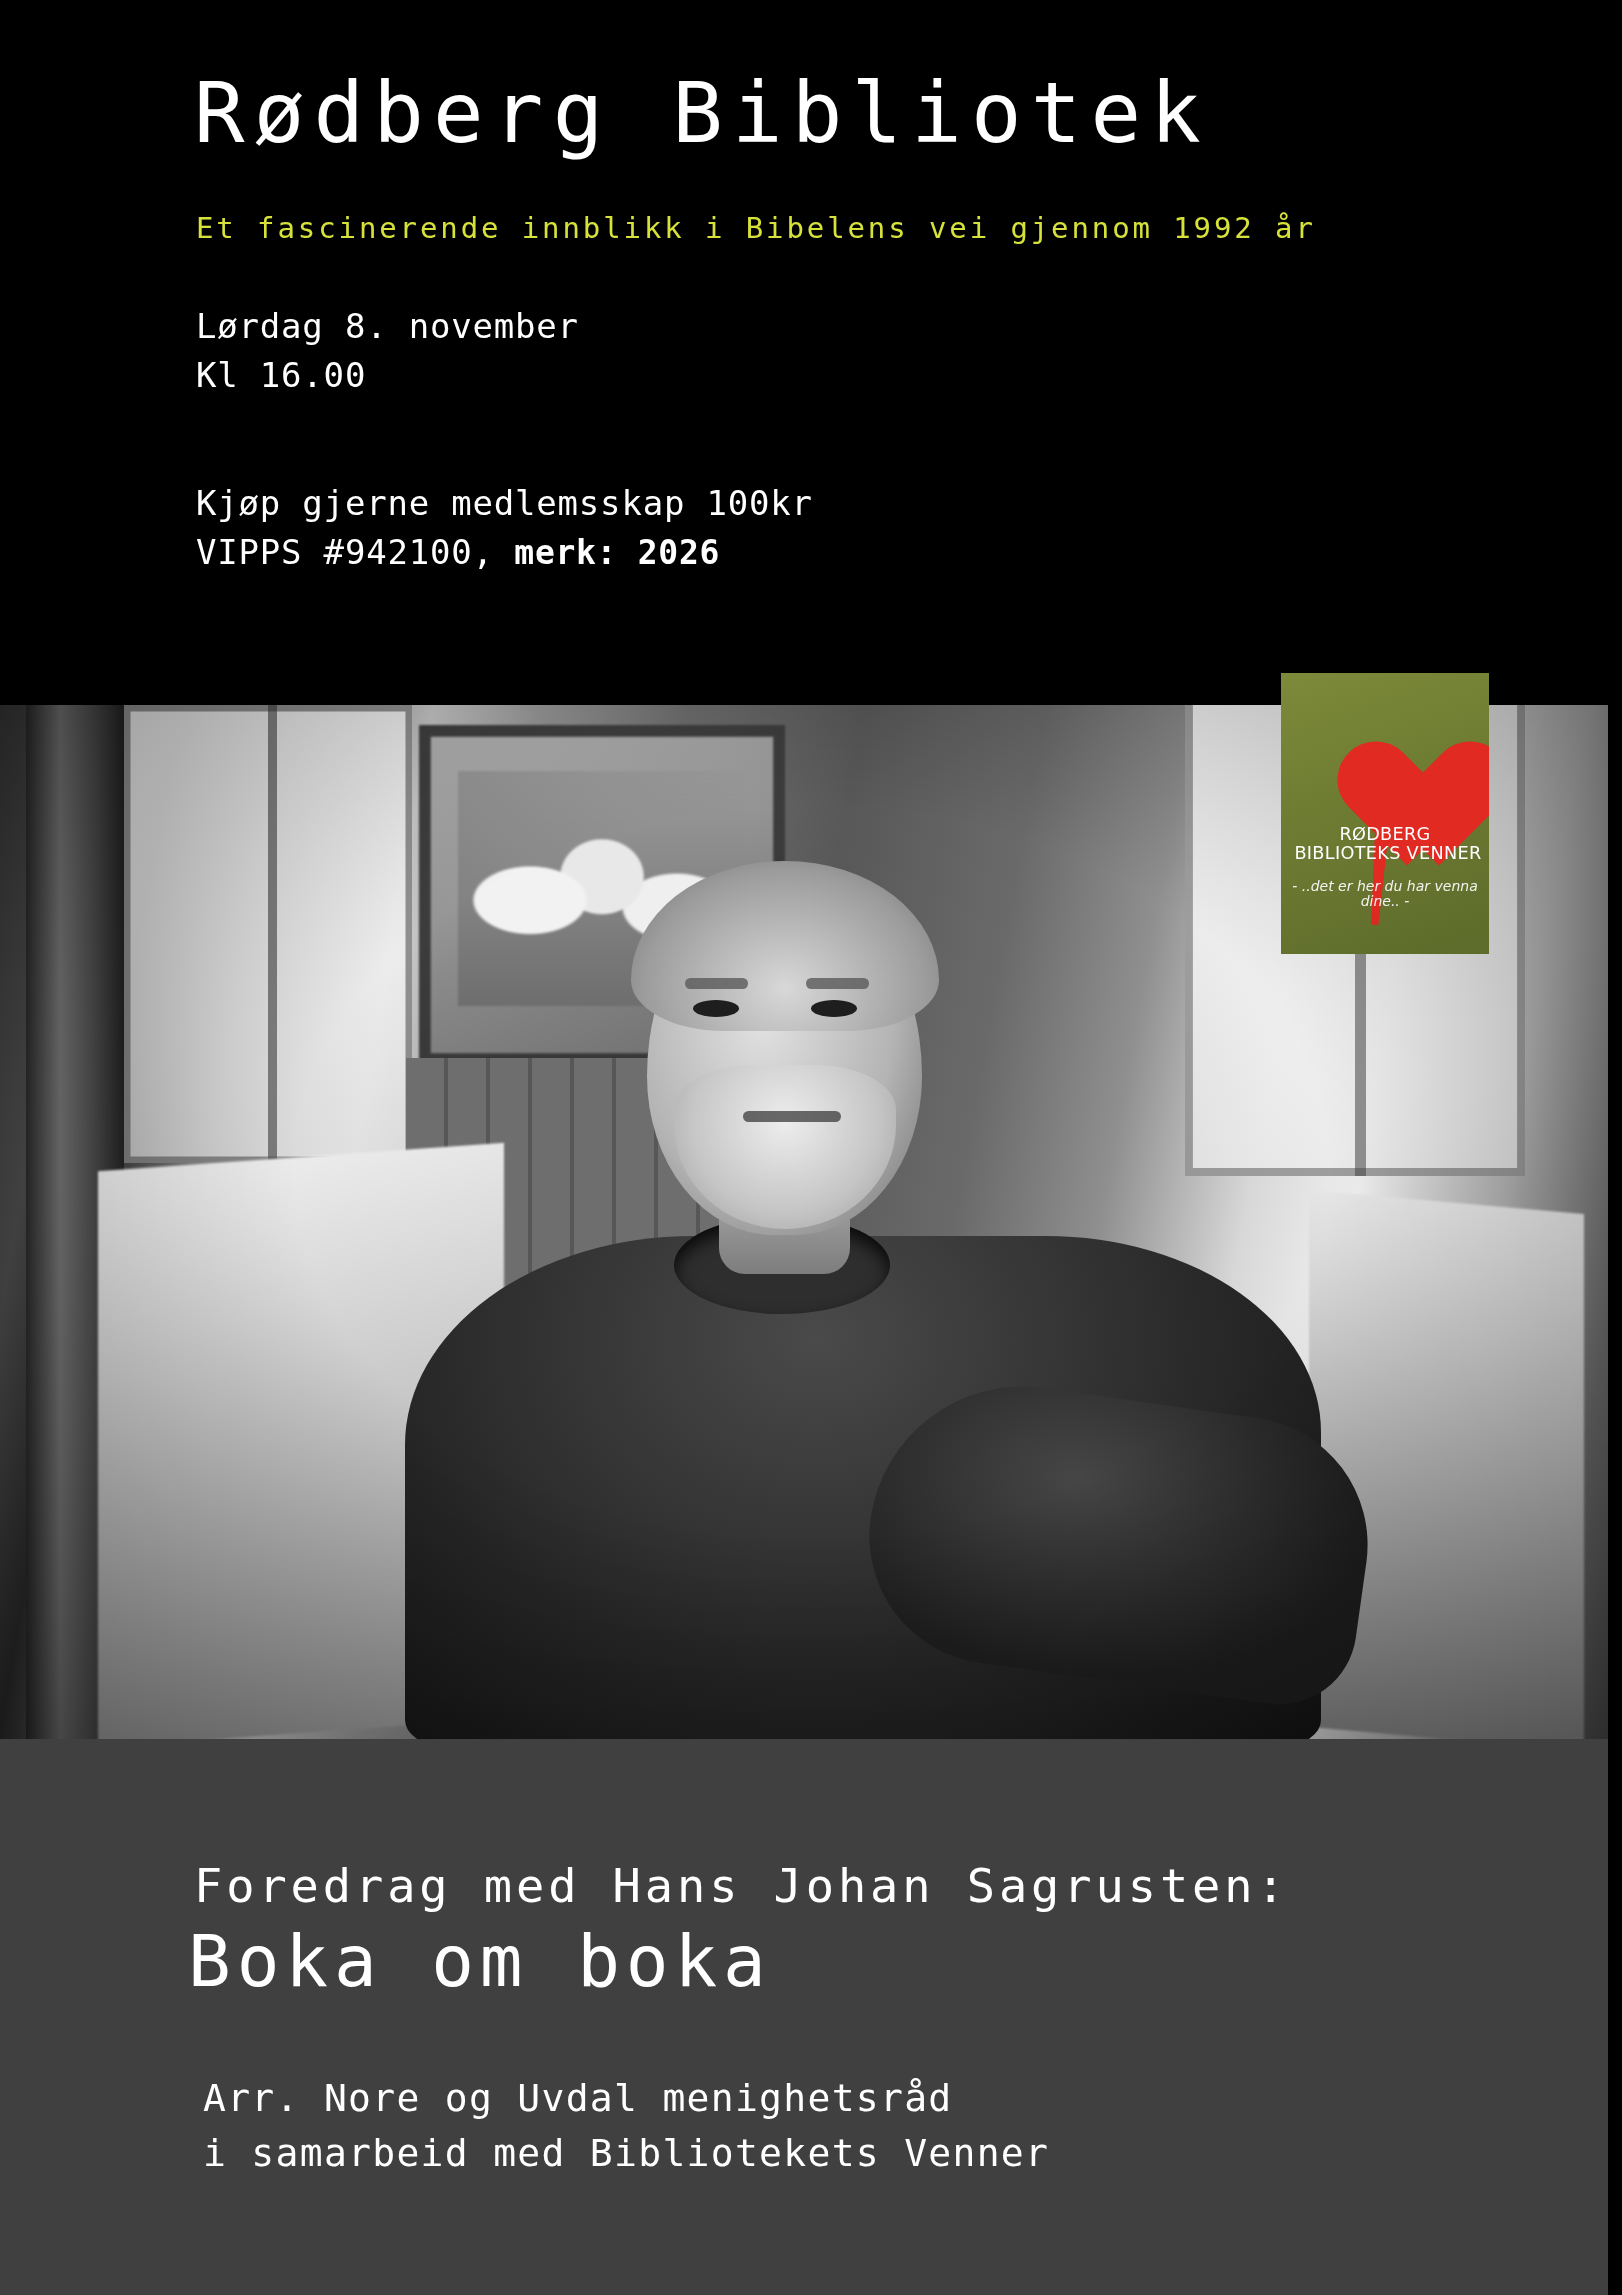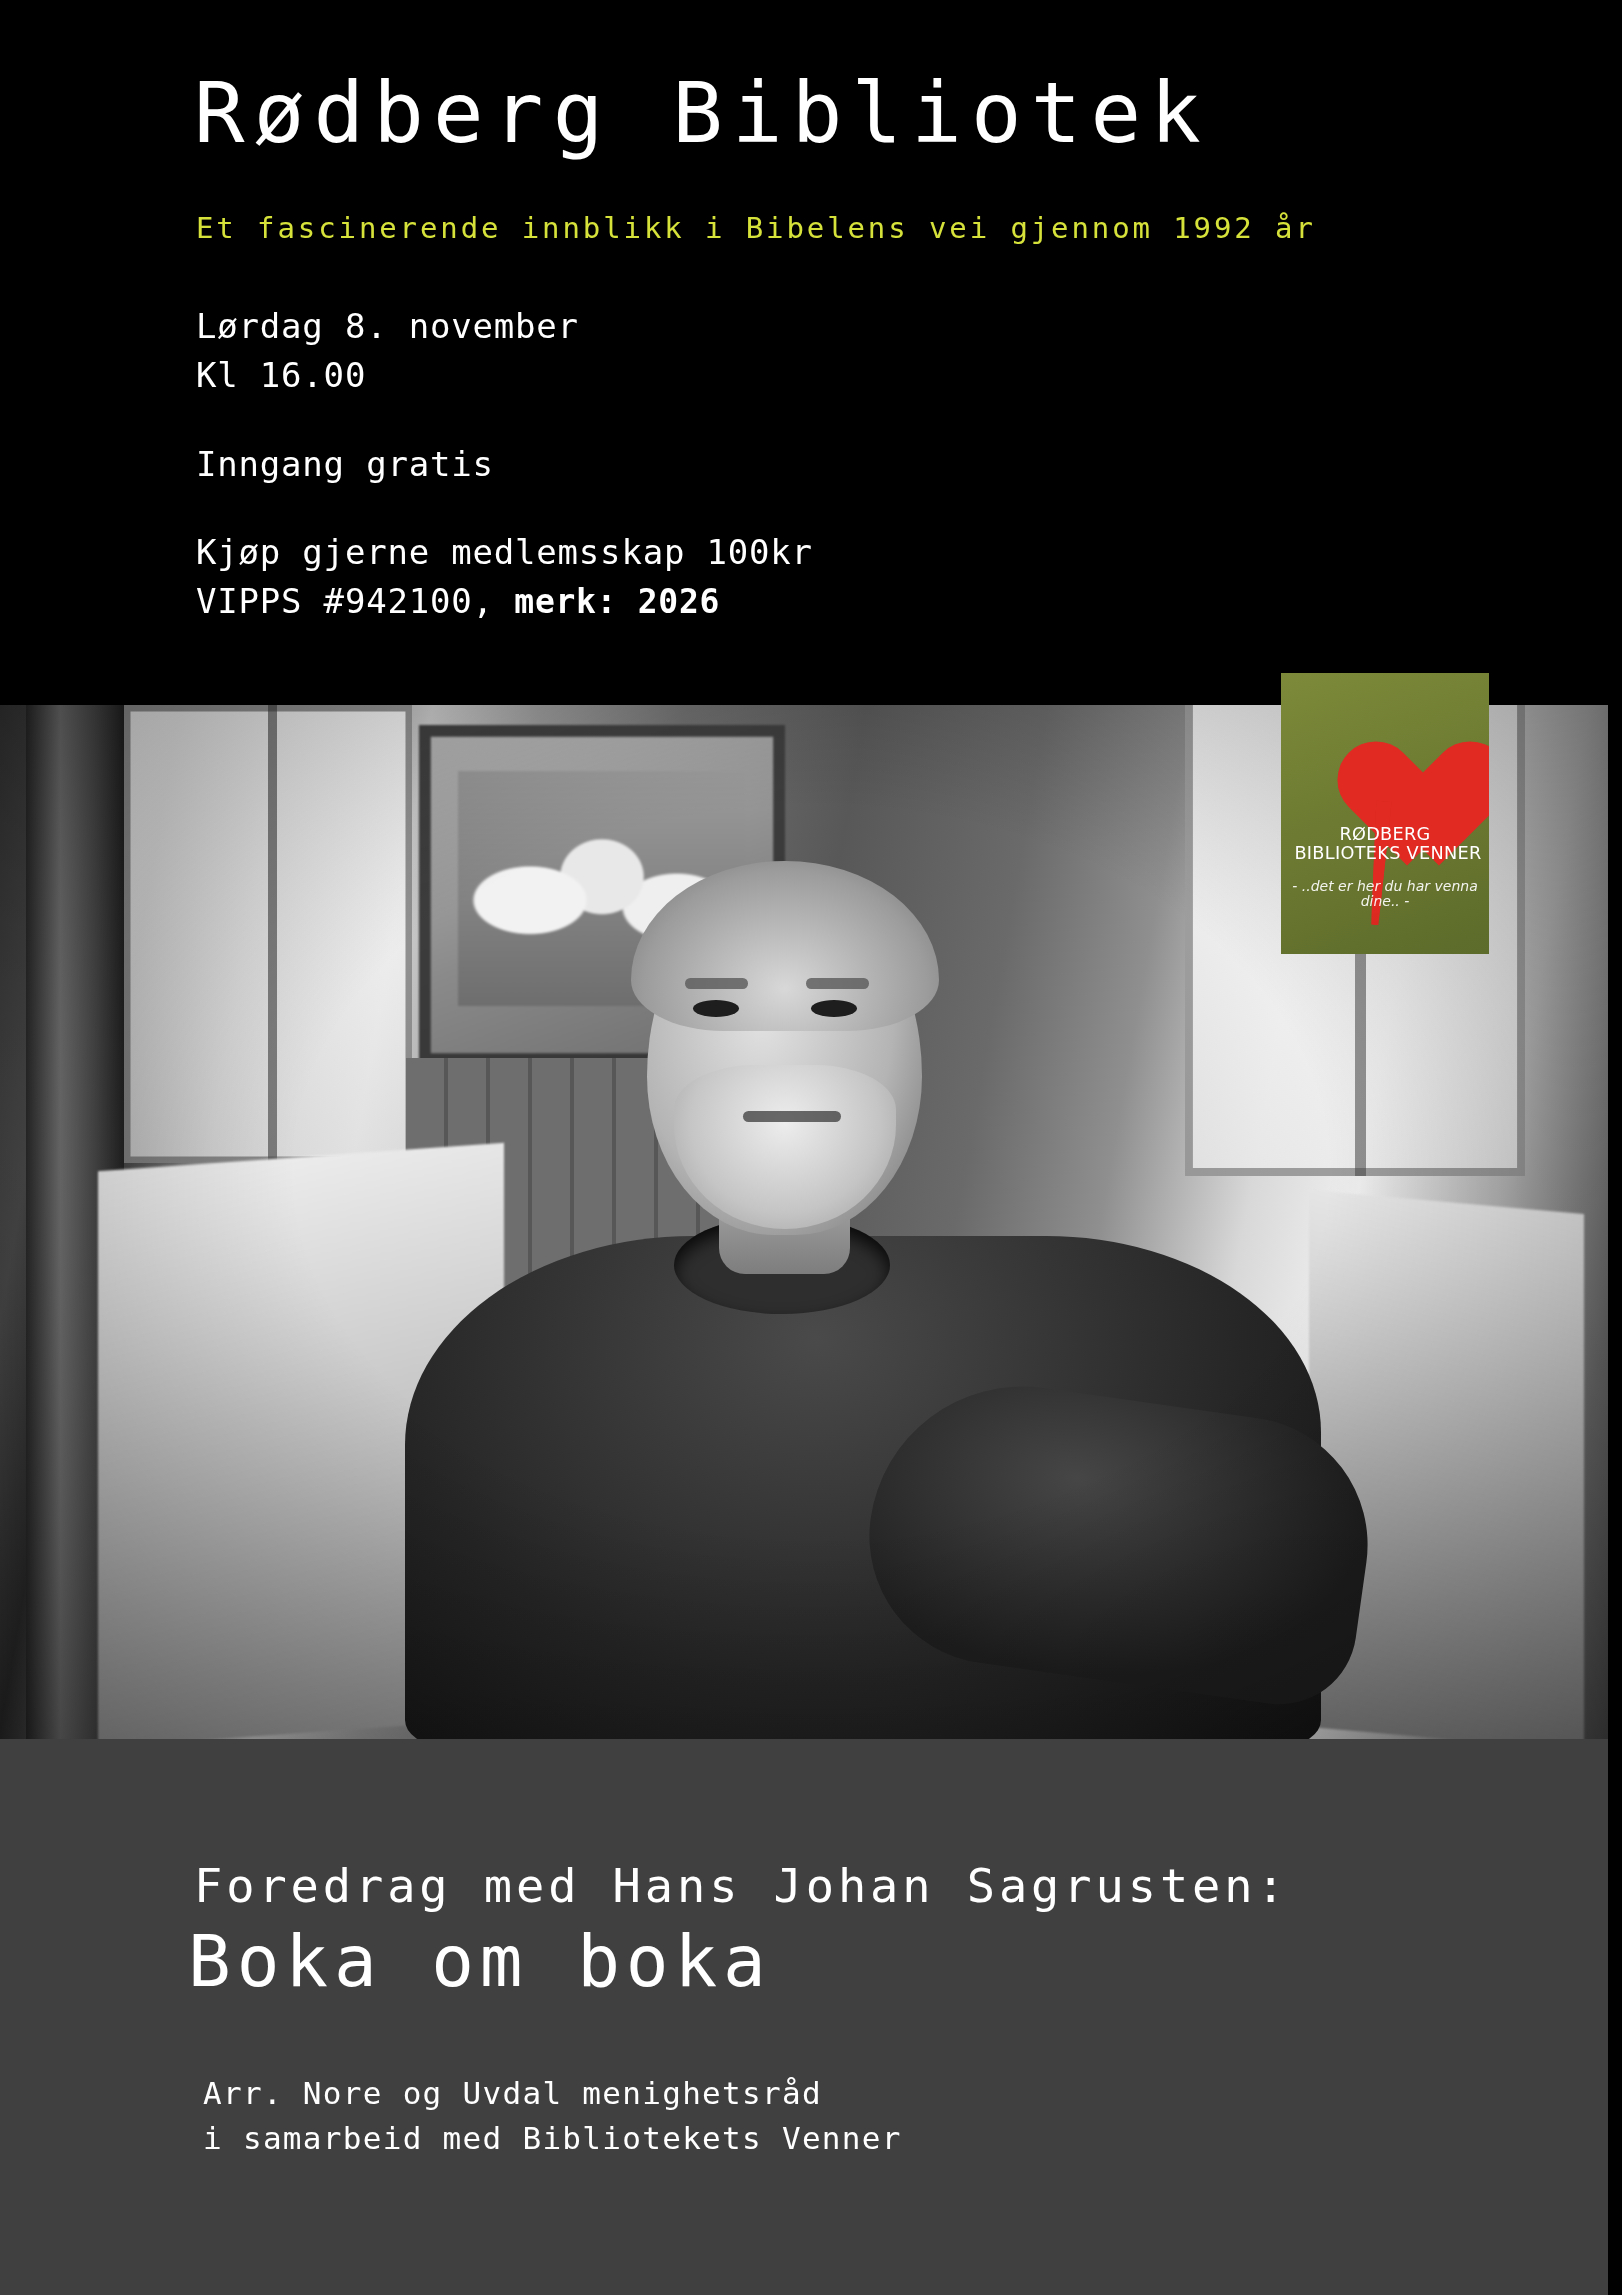--- a/index.html
+++ b/index.html
@@ -416,42 +416,41 @@
     top: 181px;
     font-size: 71px;
     letter-spacing: 5.9px;
     color: #ffffff;
     white-space: nowrap;
   }
   .organizer {
     position: absolute;
     left: 203px;
     top: 332px;
-    font-size: 31px;
+    font-size: 38px;
     letter-spacing: 1.3px;
     line-height: 1.45;
     color: #ffffff;
     white-space: nowrap;
   }
   .organizer .line { display: block; }
 </style>
 </head>
 <body>
 
 <div class="poster">
 
   <div class="top-block">
     <div class="title">Rødberg Bibliotek</div>
     <div class="subtitle">Et fascinerende innblikk i Bibelens vei gjennom 1992 år</div>
 
     <div class="info">
       <span class="line">Lørdag 8. november</span>
       <span class="line">Kl 16.00</span>
       <span class="gap"></span>
-      <span class="line">Inngang gratis</span>
       <span class="gap"></span>
       <span class="line">Kjøp gjerne medlemsskap 100kr</span>
       <span class="line"><span>VIPPS #942100,</span><span class="vipps-small"> merk: 2026</span></span>
     </div>
   </div>
 
   <div class="photo-wrap">
     <div class="photo">
       <div class="bg-wall"></div>
       <div class="win-l"></div>

